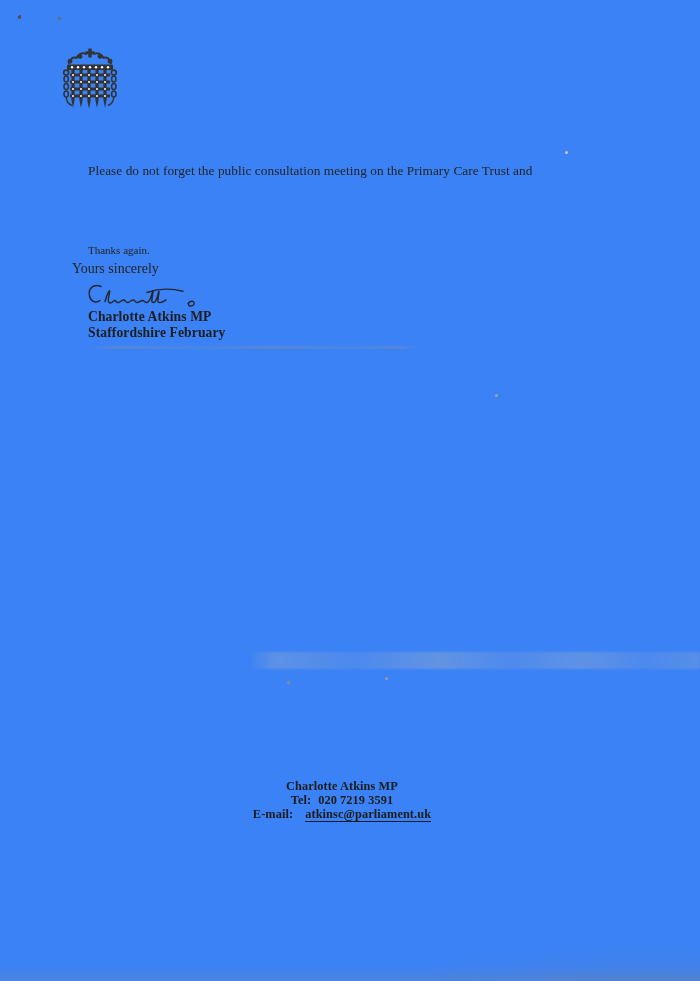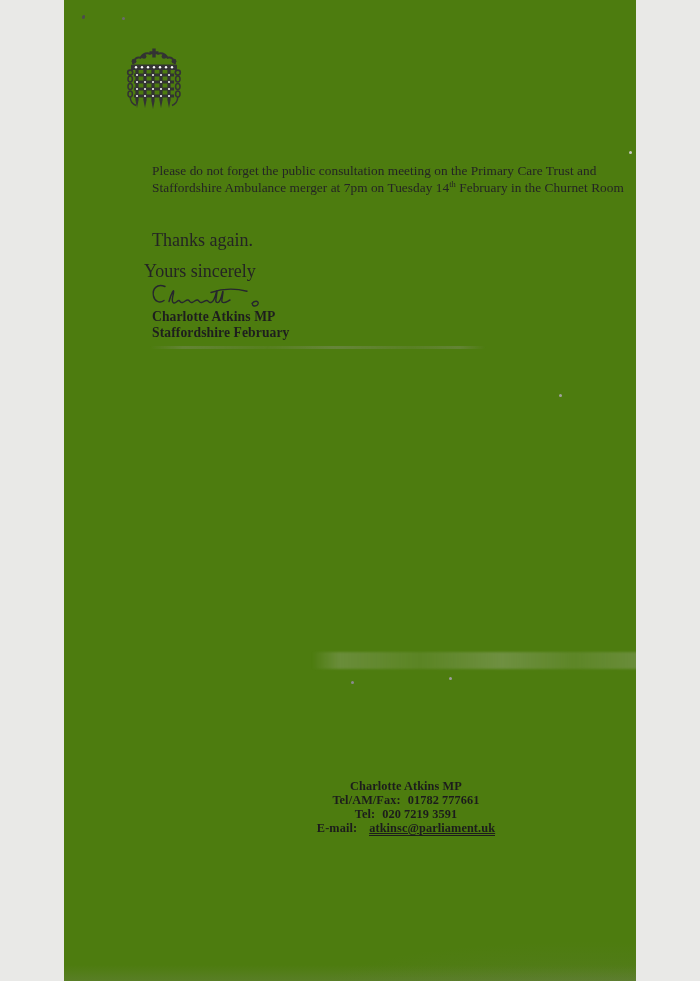--- a/index.html
+++ b/index.html
@@ -1,21 +1,21 @@
 <!DOCTYPE html>
 <html><head>
 <meta charset="utf-8">
 <style>
   html, body { margin: 0; padding: 0; background: #e9e9e7; }
   .page {
     position: relative;
-    width: 572px;
+    width: 700px;
     height: 981px;
     margin: 0 auto;
-    background: #4d7c0f;
+    background: #3b82f6;
     font-family: "Liberation Serif", serif;
     color: #242424;
     overflow: hidden;
   }
   
   .speck { position: absolute; border-radius: 50%; }
   .speck-a { left: 18px; top: 15px; width: 3px; height: 4px; background: #4c4c4c; transform: rotate(18deg); }
   .speck-b { left: 58px; top: 17px; width: 3px; height: 3px; background: #6b6b6b; }
   .speck-c { left: 565px; top: 151px; width: 3px; height: 3px; background: #c9c9c4; }
   .speck-d { left: 495px; top: 394px; width: 3px; height: 3px; background: #a2a29e; }
@@ -48,37 +48,37 @@
     background: radial-gradient(ellipse at 85% 120%, rgba(120,120,112,0.16), rgba(120,120,112,0) 70%);
   }
   
   .logo { position: absolute; left: 62px; top: 48px; width: 56px; height: 70px; }
   
   .letter-body {
     position: absolute; left: 88px; top: 163px; width: 520px;
     font-size: 13.3px; line-height: 16.5px; letter-spacing: 0.05px;
   }
   .letter-body sup { font-size: 8.5px; vertical-align: super; line-height: 0; }
-  .thanks-line { position: absolute; left: 88px; top: 230px; font-size: 18px; }
-  .valediction-line { position: absolute; left: 80px; top: 261px; font-size: 18px; }
+  .thanks-line { position: absolute; left: 88px; top: 244px; font-size: 11px; }
+  .valediction-line { position: absolute; left: 72px; top: 261px; font-size: 14px; }
   .signature { position: absolute; left: 85px; top: 283px; width: 118px; height: 27px; }
   .signer-block {
     position: absolute; left: 88px; top: 309px;
     font-weight: bold; font-size: 13.6px; line-height: 16.3px; color: #1e1e1e;
     letter-spacing: 0.1px;
   }
   
   .footer-block {
     position: absolute; left: 0; top: 780px; width: 684px;
     text-align: center; font-weight: bold; font-size: 12.3px; line-height: 13.9px;
     color: #1c1c1c; letter-spacing: 0.1px;
   }
   .footer-block .fline { white-space: pre; }
   .gap2 { margin-left: 7px; }
-  .gap1 { margin-left: 12px; text-decoration: underline; }
+  .gap1 { margin-left: 12px; }
   .email-underline { border-bottom: 1.3px solid #1c1c1c; padding-bottom: 0.5px; }
 </style>
 </head>
 <body>
 
 <div class="page">
 
   <div class="speck speck-a"></div>
   <div class="speck speck-b"></div>
   <div class="speck speck-c"></div>
@@ -155,21 +155,20 @@
         <ellipse cx="51.8" cy="31" rx="2.2" ry="3"></ellipse>
         <ellipse cx="51.8" cy="38.5" rx="2.2" ry="3"></ellipse>
         <ellipse cx="51.8" cy="46" rx="2.2" ry="3"></ellipse>
         <path d="M51.8 49 C51.6 53.5 49.2 56.2 46 57.5"></path>
       </g>
     </g>
   </svg>
 
   <div class="letter-body">
     <div><span>Please do not forget the public consultation meeting on the Primary Care Trust and</span></div>
-    <div><span>Staffordshire Ambulance merger at 7pm on Tuesday 14</span><sup>th</sup><span> February in the Churnet Room</span></div>
   </div>
 
   <div class="thanks-line">Thanks again.</div>
   <div class="valediction-line">Yours sincerely</div>
 
   <svg class="signature" viewBox="0 0 118 27" aria-label="Charlotte">
     <g fill="none" stroke="#26262e" stroke-width="1.4" stroke-linecap="round" stroke-linejoin="round">
       <path d="M16 3.5 C8 0.2 3 6 4.5 13 C5.5 18 10.5 21 15 17.5"></path>
       <path d="M20 18.5 C22.5 9.5 25.5 4.5 24.5 10 C23.5 15 22 18.8 24.5 19.8 C27 20.8 28.5 17 30 17.5 C31.5 18 31 20 33.5 19.5 C36 19 37 16.5 39 17 C41 17.5 40.5 20 43 19.5 C45.5 19 46.5 16.5 48.5 17 C50.5 17.5 50 20 52.5 19.5 C55 19 56 17 58 17.5 C60 18 59.5 20 62 19.5 C64.5 19 66.5 13 67.5 9 C68 6.5 68.3 8 67.5 12.5 C66.8 17 66 19.6 68.5 19.6 C70.5 19.6 72.5 14 73.5 9.5 C74 7 74.3 8.5 73.5 13 C72.8 17.5 72 19.6 74.5 19.6 C77 19.6 79 18 81 17"></path>
       <path d="M62 9.5 C72 6 86 5.2 98 8.2"></path>
@@ -177,20 +176,19 @@
     </g>
   </svg>
 
   <div class="signer-block">
     <div>Charlotte Atkins MP</div>
     <div>Staffordshire February</div>
   </div>
 
   <div class="footer-block">
     <div class="fline">Charlotte Atkins MP</div>
-    <div class="fline"><span>Tel/AM/Fax:</span><span class="gap2">01782 777661</span></div>
     <div class="fline"><span>Tel:</span><span class="gap2">020 7219 3591</span></div>
     <div class="fline"><span>E-mail:</span><span class="gap1 email-underline">atkinsc@parliament.uk</span></div>
   </div>
 
   <div class="corner-shade"></div>
   <div class="bottom-shadow"></div>
 </div>
 
 </body></html>

